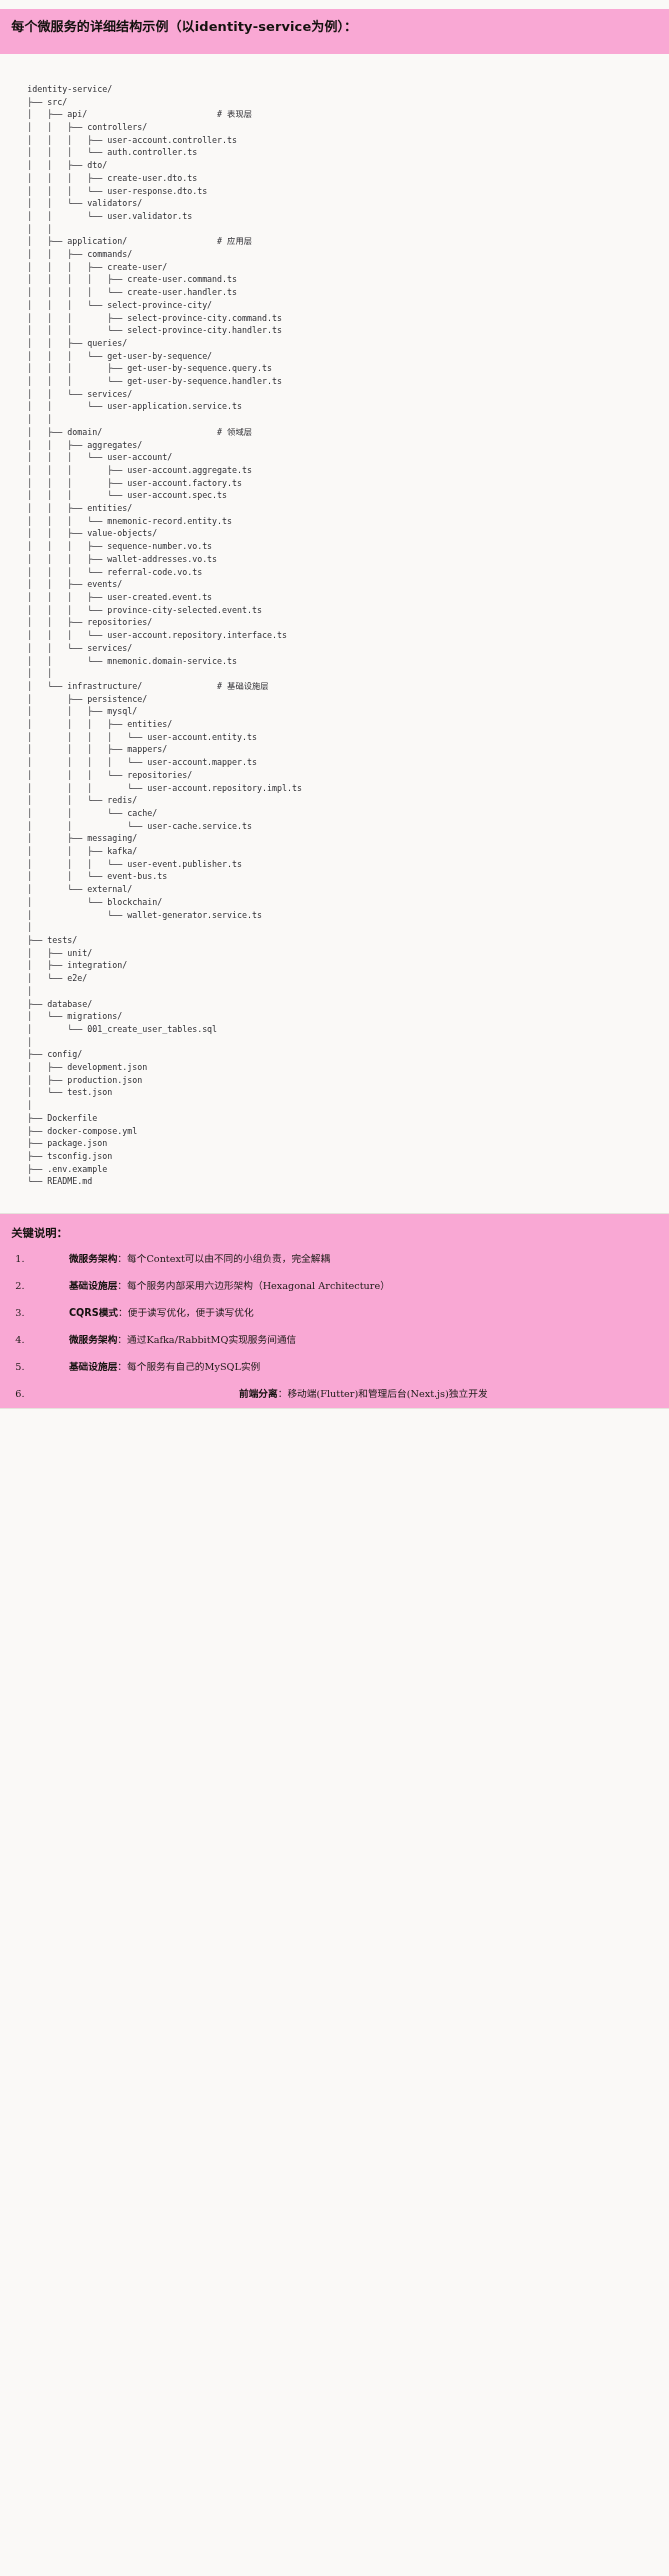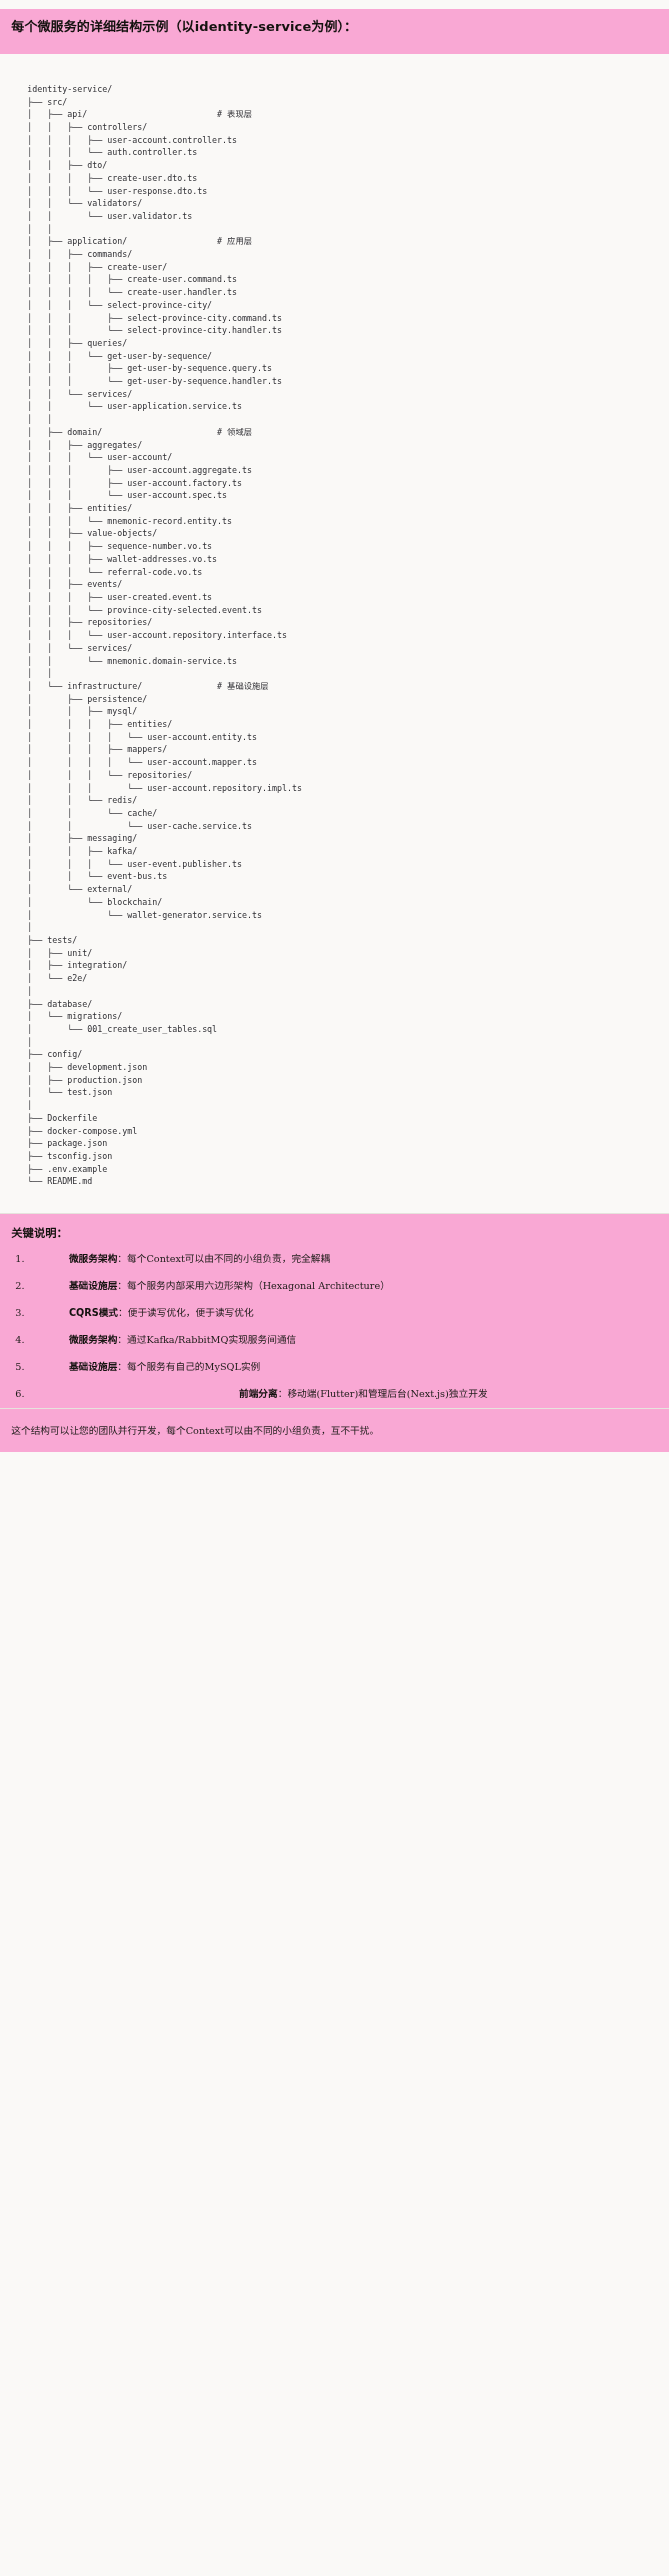--- a/index.html
+++ b/index.html
@@ -220,16 +220,15 @@
         <span class="note-term">基础设施层</span><span class="note-body">：</span><span class="note-body">每个服务有自己的MySQL实例</span>
       </li>
       <li>
         <span class="note-term">前端分离</span><span class="note-body">：</span><span class="note-body">移动端(Flutter)和管理后台(Next.js)独立开发</span>
       </li>
     </ol>
   </div>
 
   <hr class="rule">
 
-  <div class="closing">这个结构可以让您的团队并行开发，每个Context可以由不同的小组负责，互不干扰。</div>
 
 </div>
 
 
 </body></html>

